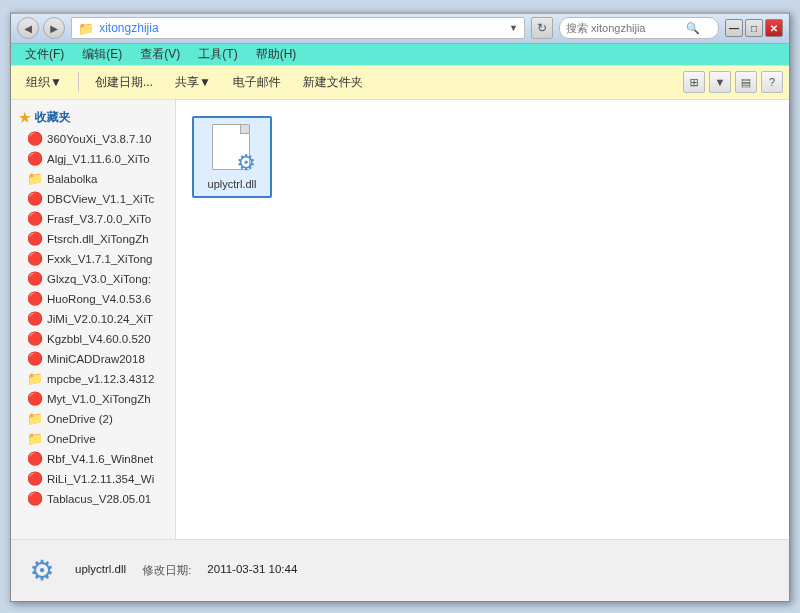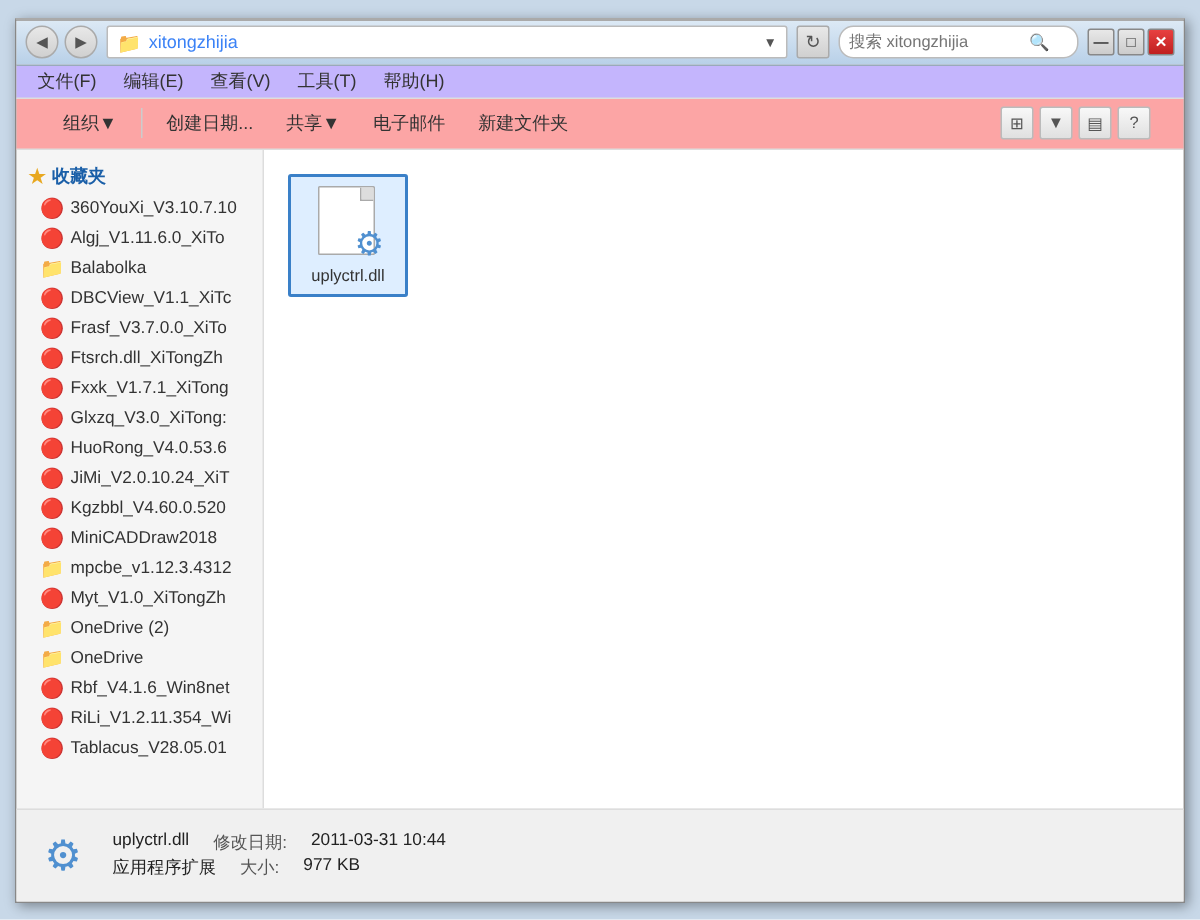--- a/index.html
+++ b/index.html
@@ -131,42 +131,42 @@
       justify-content: center;
       cursor: pointer;
       font-size: 10px;
       font-weight: bold;
     }
     .wc-minimize { background: linear-gradient(to bottom, #e8e8e8, #ccc); color: #333; }
     .wc-maximize { background: linear-gradient(to bottom, #e8e8e8, #ccc); color: #333; }
     .wc-close { background: linear-gradient(to bottom, #e84040, #c02020); color: white; }
     
     .menu-bar {
-      background: #c4b5fd;
+      background: #5eead4;
       height: 22px;
       display: flex;
       align-items: flex-start;
       padding: 0 6px;
       border-bottom: 1px solid #ddd;
       gap: 2px;
     }
     .menu-item {
       padding: 2px 8px;
       cursor: pointer;
       border-radius: 2px;
       font-size: 12px;
       color: #333;
     }
     
     .toolbar {
-      background: #fca5a5;
+      background: #fef9c3;
       height: 34px;
       display: flex;
       align-items: center;
-      padding: 0 22px;
+      padding: 0 6px;
       border-bottom: 1px solid #ddd;
       gap: 4px;
     }
     .toolbar-btn {
       display: flex;
       align-items: center;
       gap: 3px;
       padding: 3px 8px;
       border: 1px solid transparent;
       border-radius: 2px;
@@ -428,21 +428,21 @@
   <div class="main-area">
 
     <div class="sidebar">
       <div class="sidebar-section">
         <div class="sidebar-header">
           <span class="star-icon">★</span>
           <span>收藏夹</span>
         </div>
         <div class="sidebar-item">
           <span class="item-icon">🔴</span>
-          <span class="item-label">360YouXi_V3.10.7.10</span>
+          <span class="item-label">360YouXi_V3.8.7.10</span>
         </div>
         <div class="sidebar-item">
           <span class="item-icon">🔴</span>
           <span class="item-label">Algj_V1.11.6.0_XiTo</span>
         </div>
         <div class="sidebar-item">
           <span class="item-icon">📁</span>
           <span class="item-label">Balabolka</span>
         </div>
         <div class="sidebar-item">
@@ -526,20 +526,15 @@
   </div>
 
   <div class="status-bar">
     <div class="status-icon">⚙</div>
     <div class="status-info">
       <div class="status-row">
         <span class="status-value">uplyctrl.dll</span>
         <span class="status-label">修改日期:</span>
         <span class="status-value">2011-03-31 10:44</span>
       </div>
-      <div class="status-row">
-        <span class="status-value">应用程序扩展</span>
-        <span class="status-label">大小:</span>
-        <span class="status-value">977 KB</span>
-      </div>
     </div>
   </div>
 </div>
 
 </body></html>

